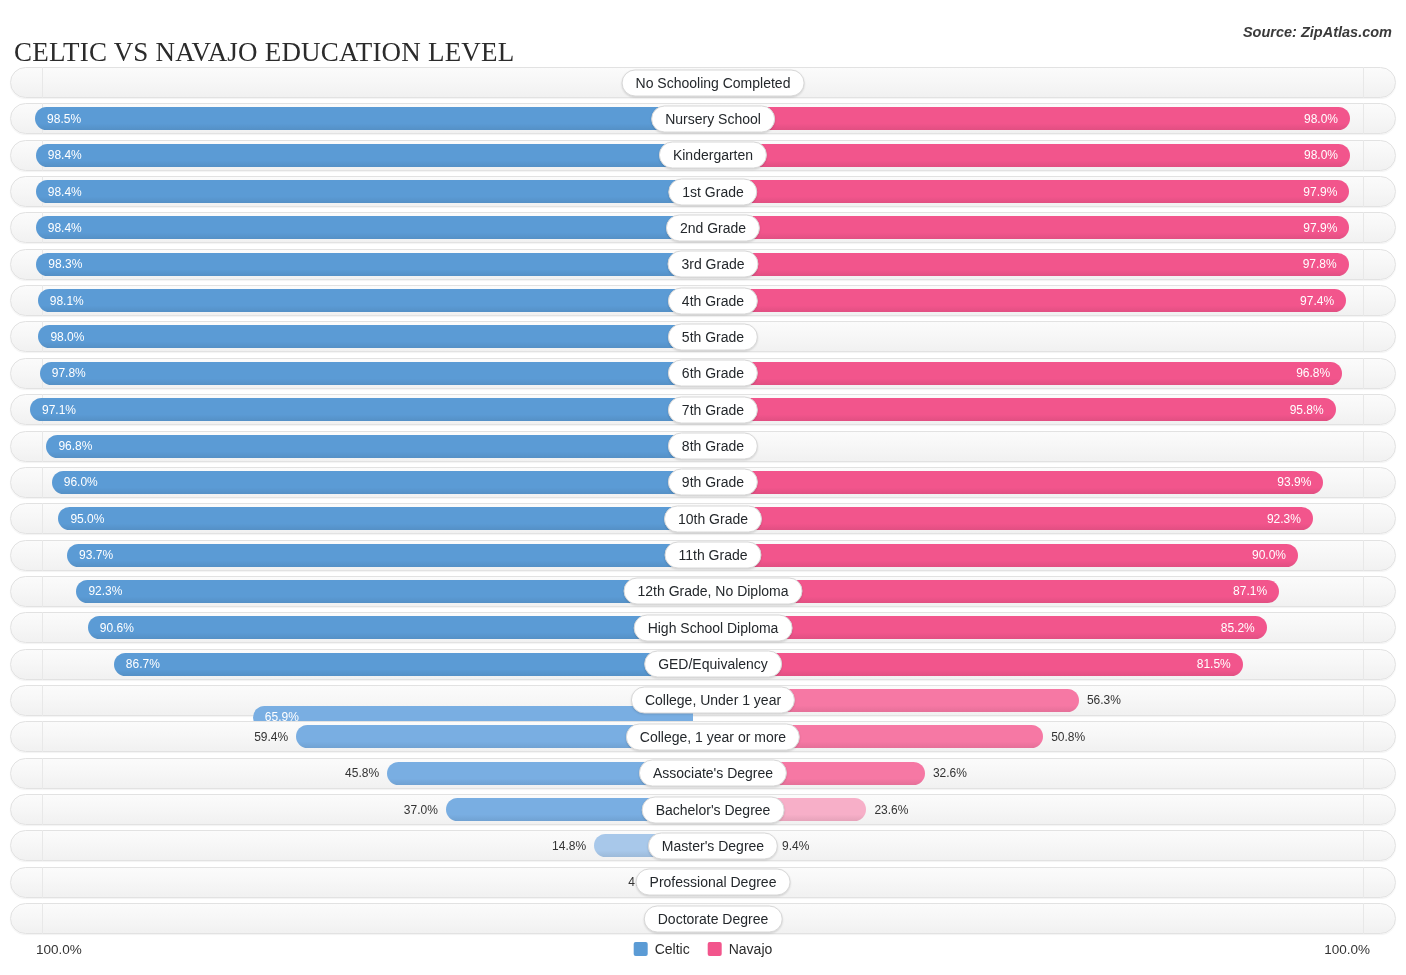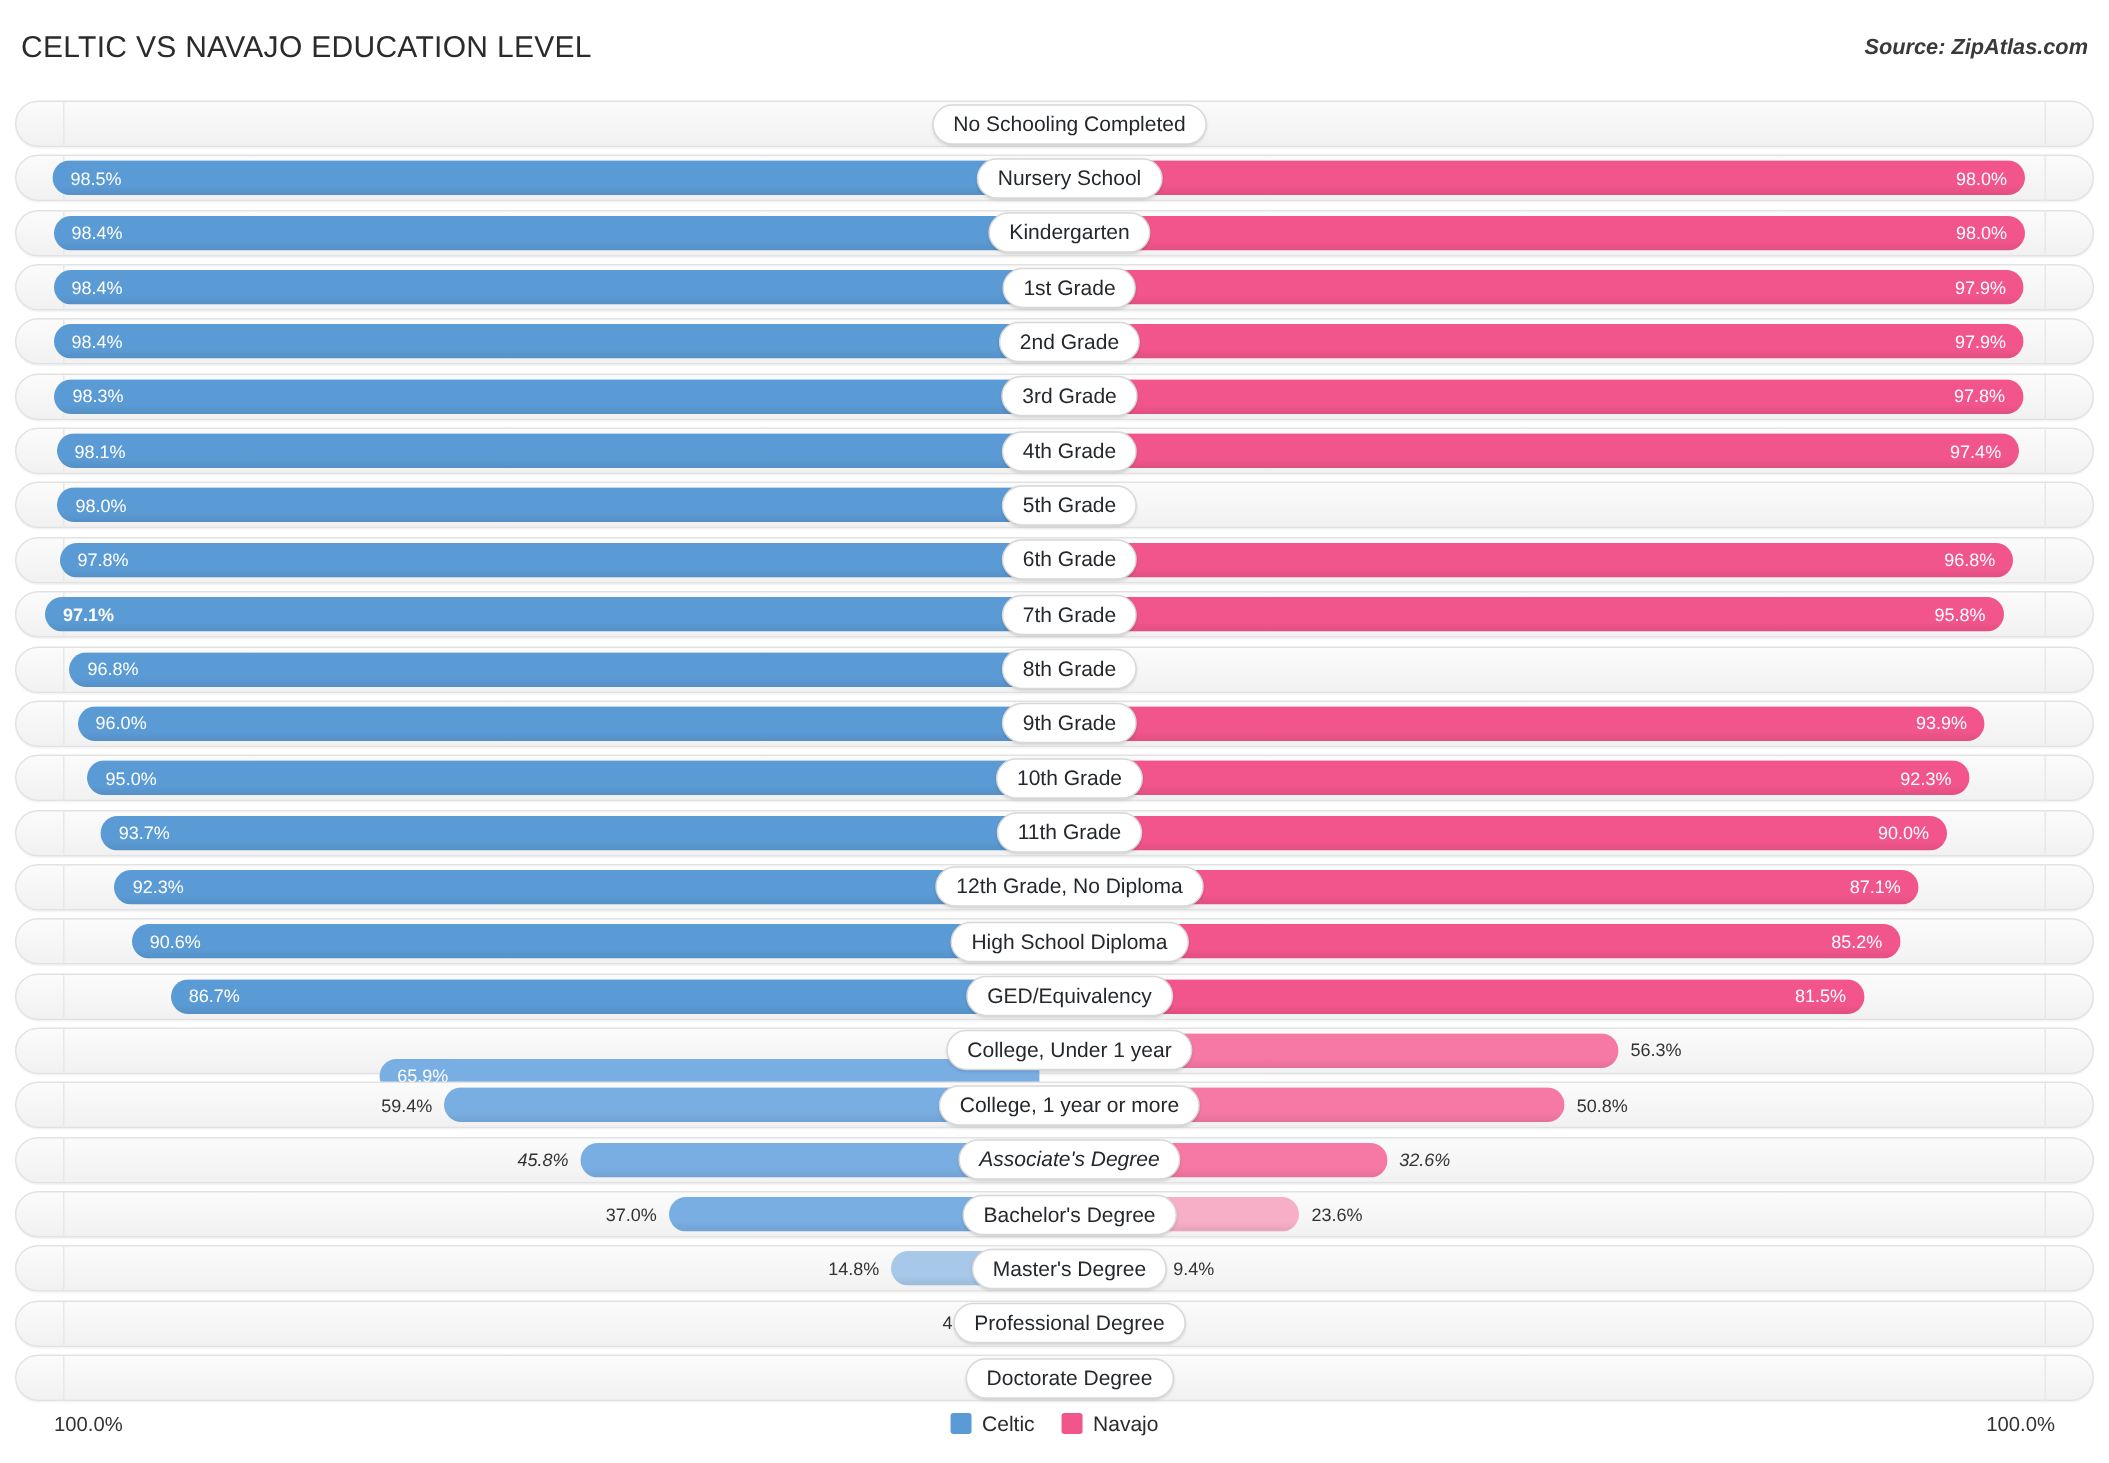--- a/index.html
+++ b/index.html
@@ -7,23 +7,23 @@
     width: 1406px; height: 975px;
     background: #ffffff;
     font-family: "Liberation Sans", sans-serif;
     overflow: hidden;
   }
   #root { position: relative; width: 1406px; height: 975px; }
 
   
   .header { position: absolute; left: 0; top: 0; width: 1406px; height: 62px; }
   .title {
-    position: absolute; left: 14px; top: 21px;
-    font-size: 20px; color: #2b2b2b; letter-spacing: 0.2px;
-    font-weight: 400; white-space: nowrap;
+    position: absolute; left: 14px; top: 37px;
+    font-size: 27px; color: #2b2b2b; letter-spacing: 0.2px;
+    font-weight: 400; white-space: nowrap; font-family: Liberation Serif, serif;
   }
   .source {
     position: absolute; right: 14px; top: 24px;
     font-size: 14.5px; color: #3a3a3a; font-style: italic; font-weight: bold;
     white-space: nowrap;
   }
 
   
   .chart { position: absolute; left: 0; top: 64px; width: 1406px; height: 874px; }
 
@@ -203,21 +203,21 @@
         </div>
         <div class="bar right" style="width: 629.2px; background: linear-gradient(rgb(242, 85, 140) 0%, rgb(242, 85, 140) 72%, rgba(0, 0, 0, 0.07) 100%) rgb(242, 85, 140);">
           <span class="val inside r-inside">96.8%</span>
         </div>
         <div class="pill">6th Grade</div>
       </div>
       <div class="row" style="top: 330.15px;">
         <div class="track"></div>
         <div class="axis-line axis-left"></div>
         <div class="axis-line axis-right"></div>
-        <div class="bar left" style="width: 663px; background: linear-gradient(rgb(91, 155, 213) 0%, rgb(91, 155, 213) 72%, rgba(0, 0, 0, 0.07) 100%) rgb(91, 155, 213); font-weight: bold;">
+        <div class="bar left" style="width: 663px; background: linear-gradient(rgb(91, 155, 213) 0%, rgb(91, 155, 213) 72%, rgba(0, 0, 0, 0.07) 100%) rgb(91, 155, 213);">
           <span class="val inside l-inside">97.1%</span>
         </div>
         <div class="bar right" style="width: 622.7px; background: linear-gradient(rgb(242, 85, 140) 0%, rgb(242, 85, 140) 72%, rgba(0, 0, 0, 0.07) 100%) rgb(242, 85, 140);">
           <span class="val inside r-inside">95.8%</span>
         </div>
         <div class="pill">7th Grade</div>
       </div>
       <div class="row" style="top: 366.5px;">
         <div class="track"></div>
         <div class="axis-line axis-left"></div>
@@ -319,21 +319,21 @@
         <div class="axis-line axis-left"></div>
         <div class="axis-line axis-right"></div>
         <div class="bar left cap" style="width: 396.792px; background: linear-gradient(rgb(121, 174, 226) 0%, rgb(121, 174, 226) 72%, rgba(0, 0, 0, 0.07) 100%) rgb(121, 174, 226);">
           <span class="val outside l-outside">59.4%</span>
         </div>
         <div class="bar right cap" style="width: 330.2px; background: linear-gradient(rgb(246, 120, 164) 0%, rgb(246, 120, 164) 72%, rgba(0, 0, 0, 0.07) 100%) rgb(246, 120, 164);">
           <span class="val outside r-outside">50.8%</span>
         </div>
         <div class="pill">College, 1 year or more</div>
       </div>
-      <div class="row" style="top: 693.65px; font-style: italic;">
+      <div class="row" style="top: 693.65px;">
         <div class="track"></div>
         <div class="axis-line axis-left"></div>
         <div class="axis-line axis-right"></div>
         <div class="bar left cap" style="width: 305.944px; background: linear-gradient(rgb(121, 174, 226) 0%, rgb(121, 174, 226) 72%, rgba(0, 0, 0, 0.07) 100%) rgb(121, 174, 226);">
           <span class="val outside l-outside">45.8%</span>
         </div>
         <div class="bar right cap" style="width: 211.9px; background: linear-gradient(rgb(246, 120, 164) 0%, rgb(246, 120, 164) 72%, rgba(0, 0, 0, 0.07) 100%) rgb(246, 120, 164);">
           <span class="val outside r-outside">32.6%</span>
         </div>
         <div class="pill">Associate's Degree</div>

